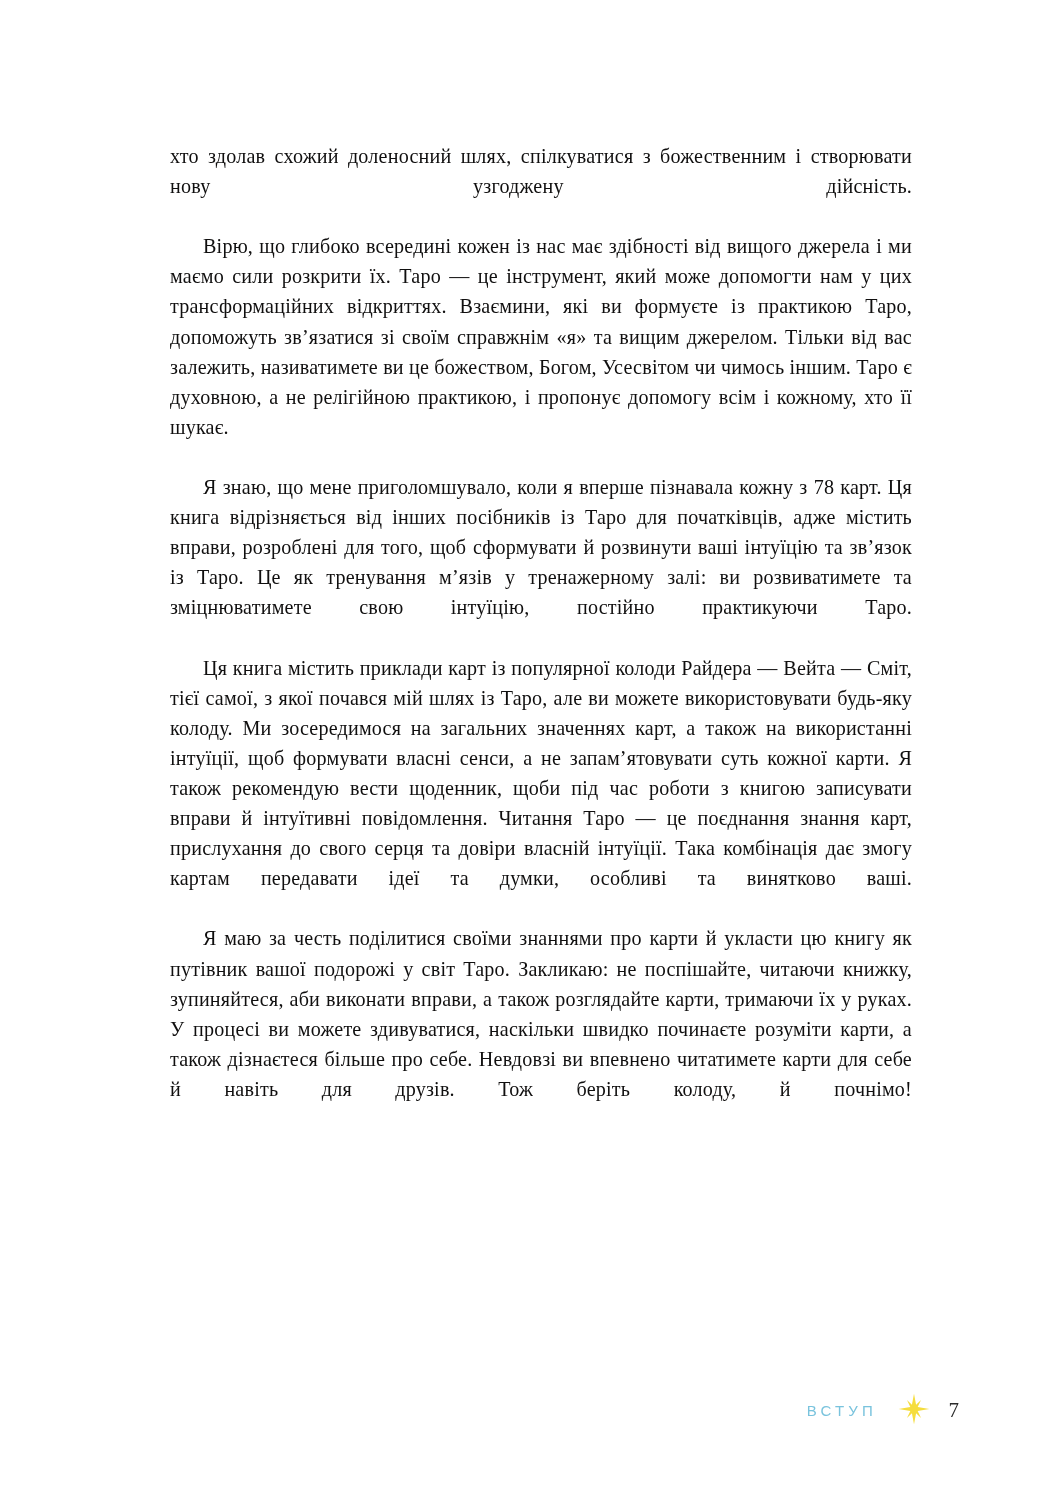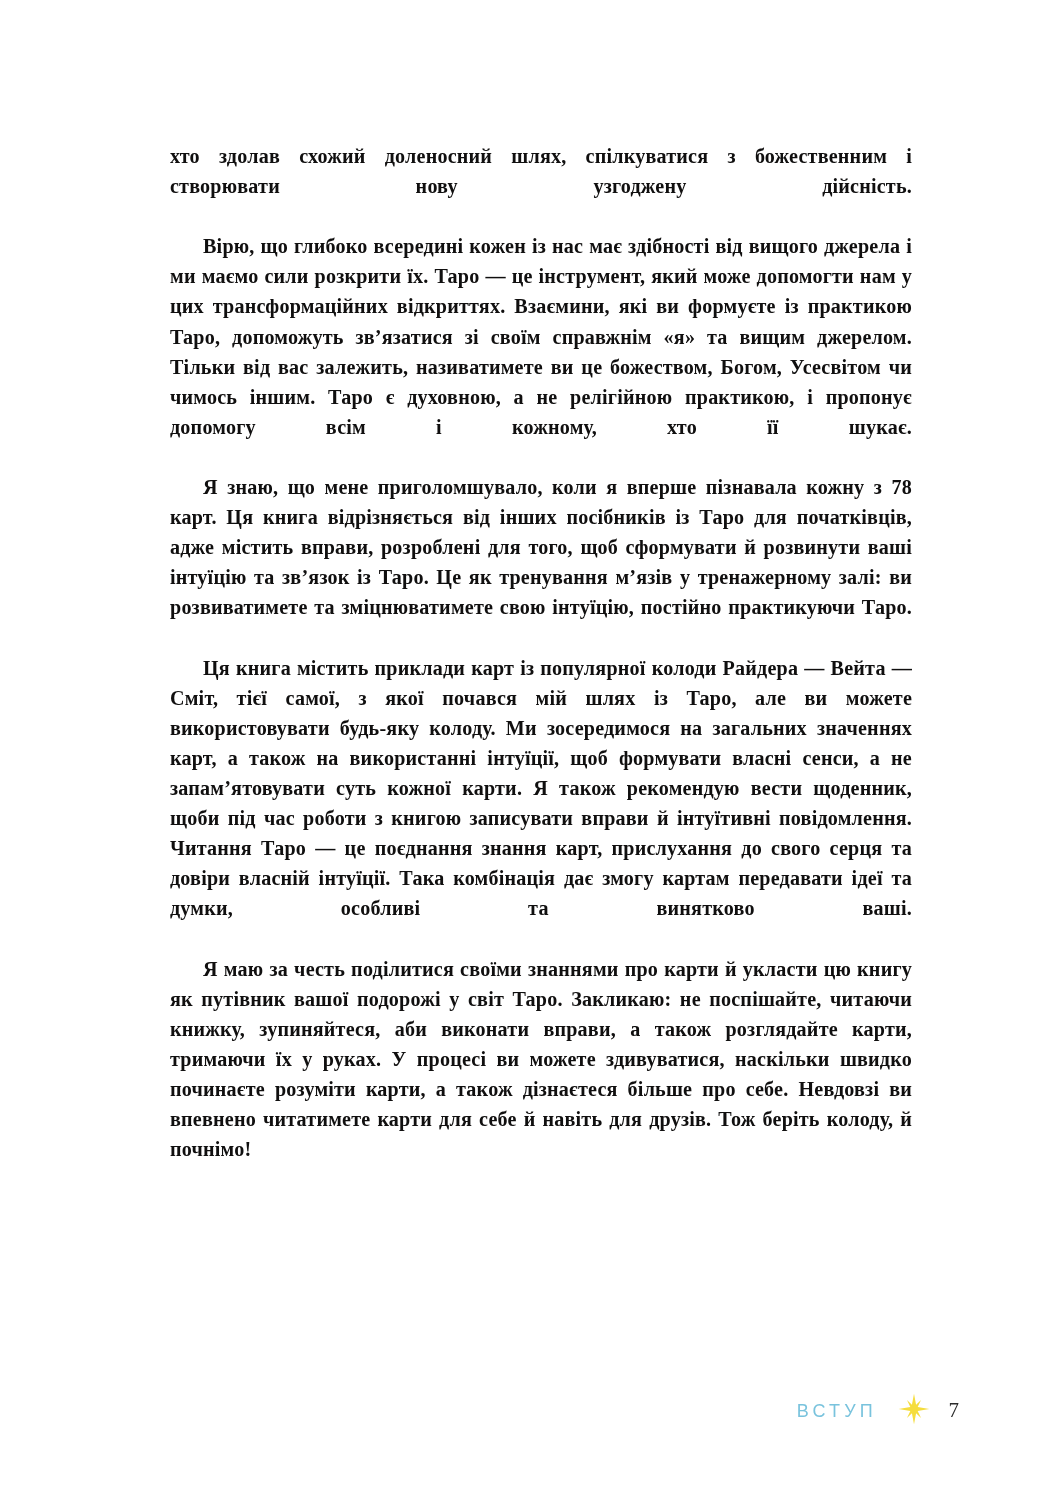--- a/index.html
+++ b/index.html
@@ -31,21 +31,21 @@
   }
 
   p.para {
     margin: 0;
     font-size: 20.1px;
     line-height: 30.1px;
     text-align: justify;
     text-justify: inter-word;
     text-indent: 33px;
     color: #100f0f;
-    font-weight: 700;
+    font-weight: 400;
     letter-spacing: 0.01em;
     -webkit-font-smoothing: antialiased;
     hyphens: none;
   }
 
   p.para.no-indent {
     text-indent: 0;
   }
 
   
@@ -67,21 +67,21 @@
     position: absolute;
     right: 92px;
     top: 0;
     display: flex;
     align-items: center;
     gap: 0;
   }
 
   .footer-label {
     font-family: "Liberation Sans", "DejaVu Sans", sans-serif;
-    font-size: 18px;
+    font-size: 15px;
     letter-spacing: 4.2px;
     color: #79c3dd;
     text-transform: uppercase;
     line-height: 1;
     padding-top: 3px;
   }
 
   .footer-star {
     display: inline-flex;
     align-items: center;

